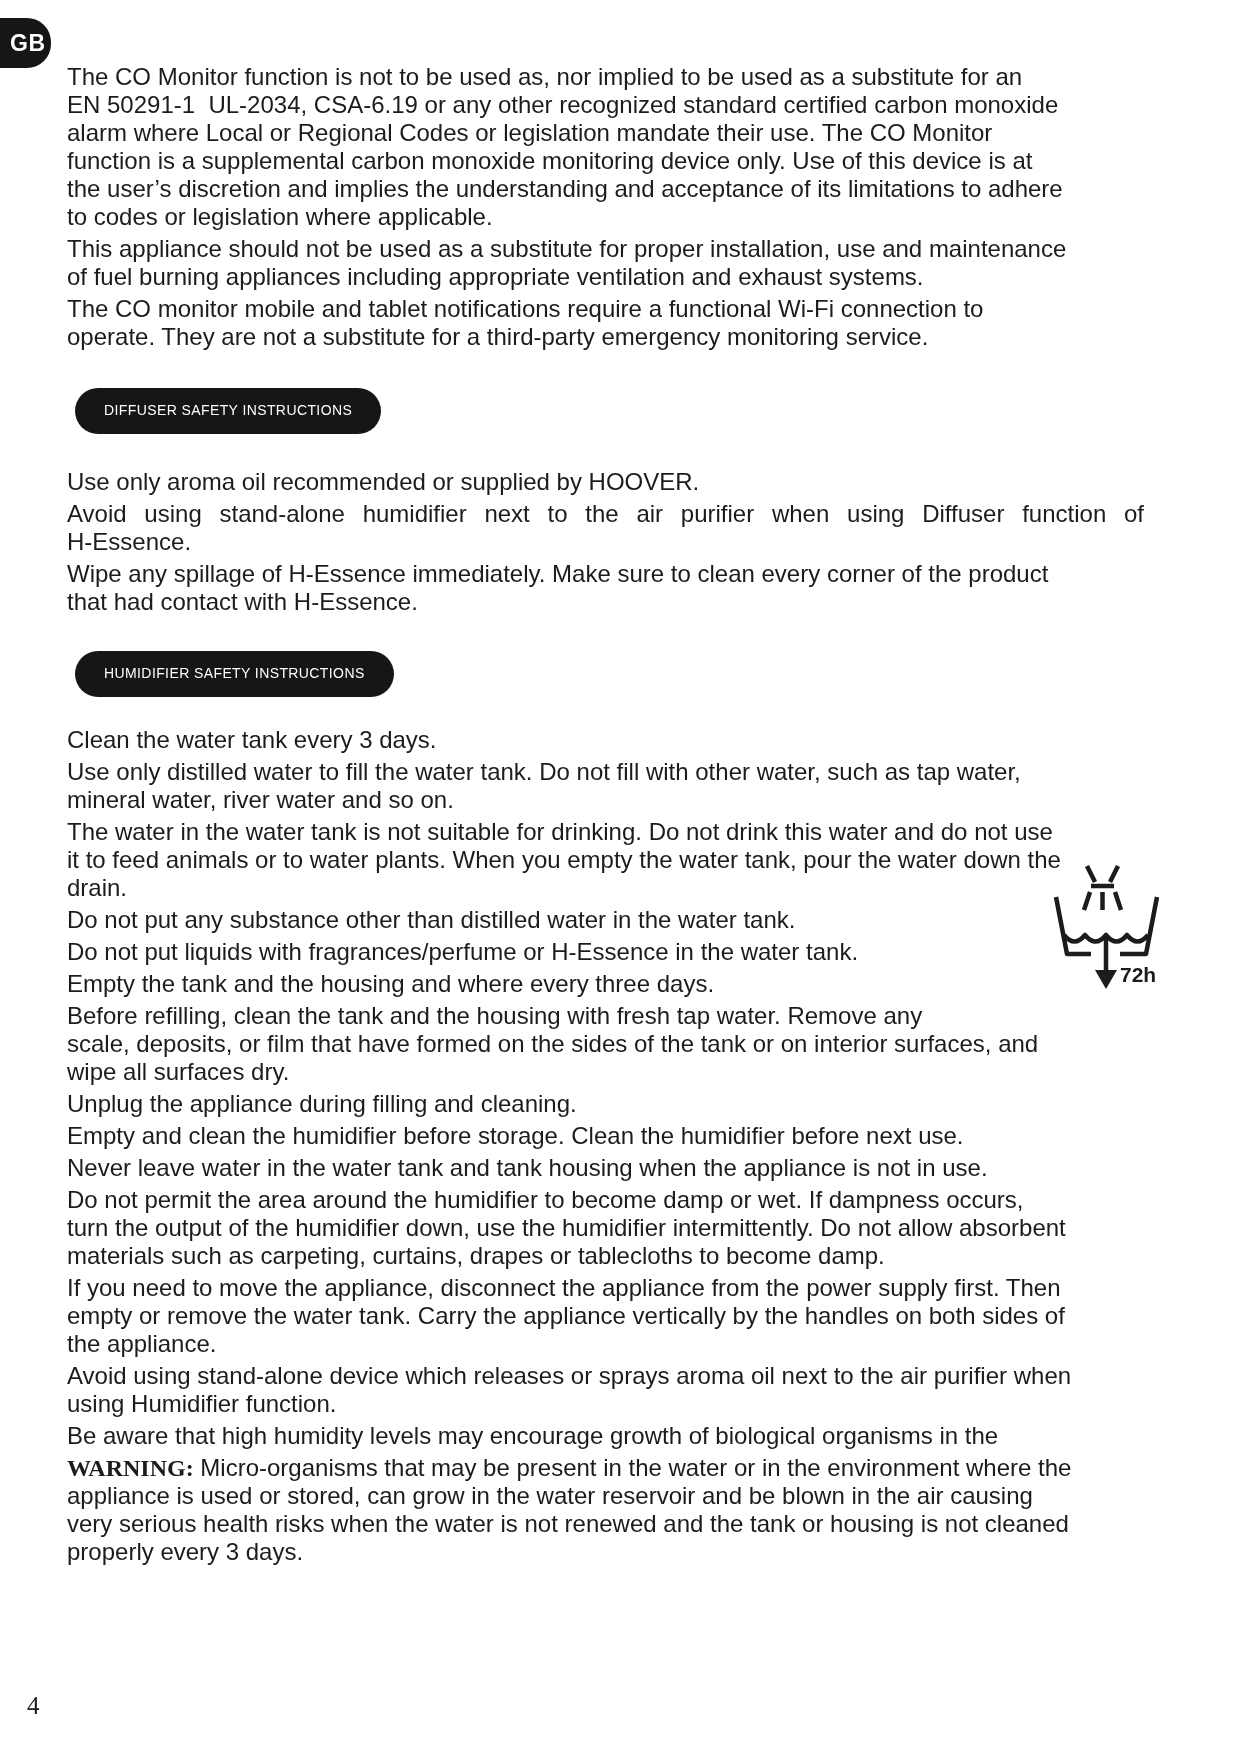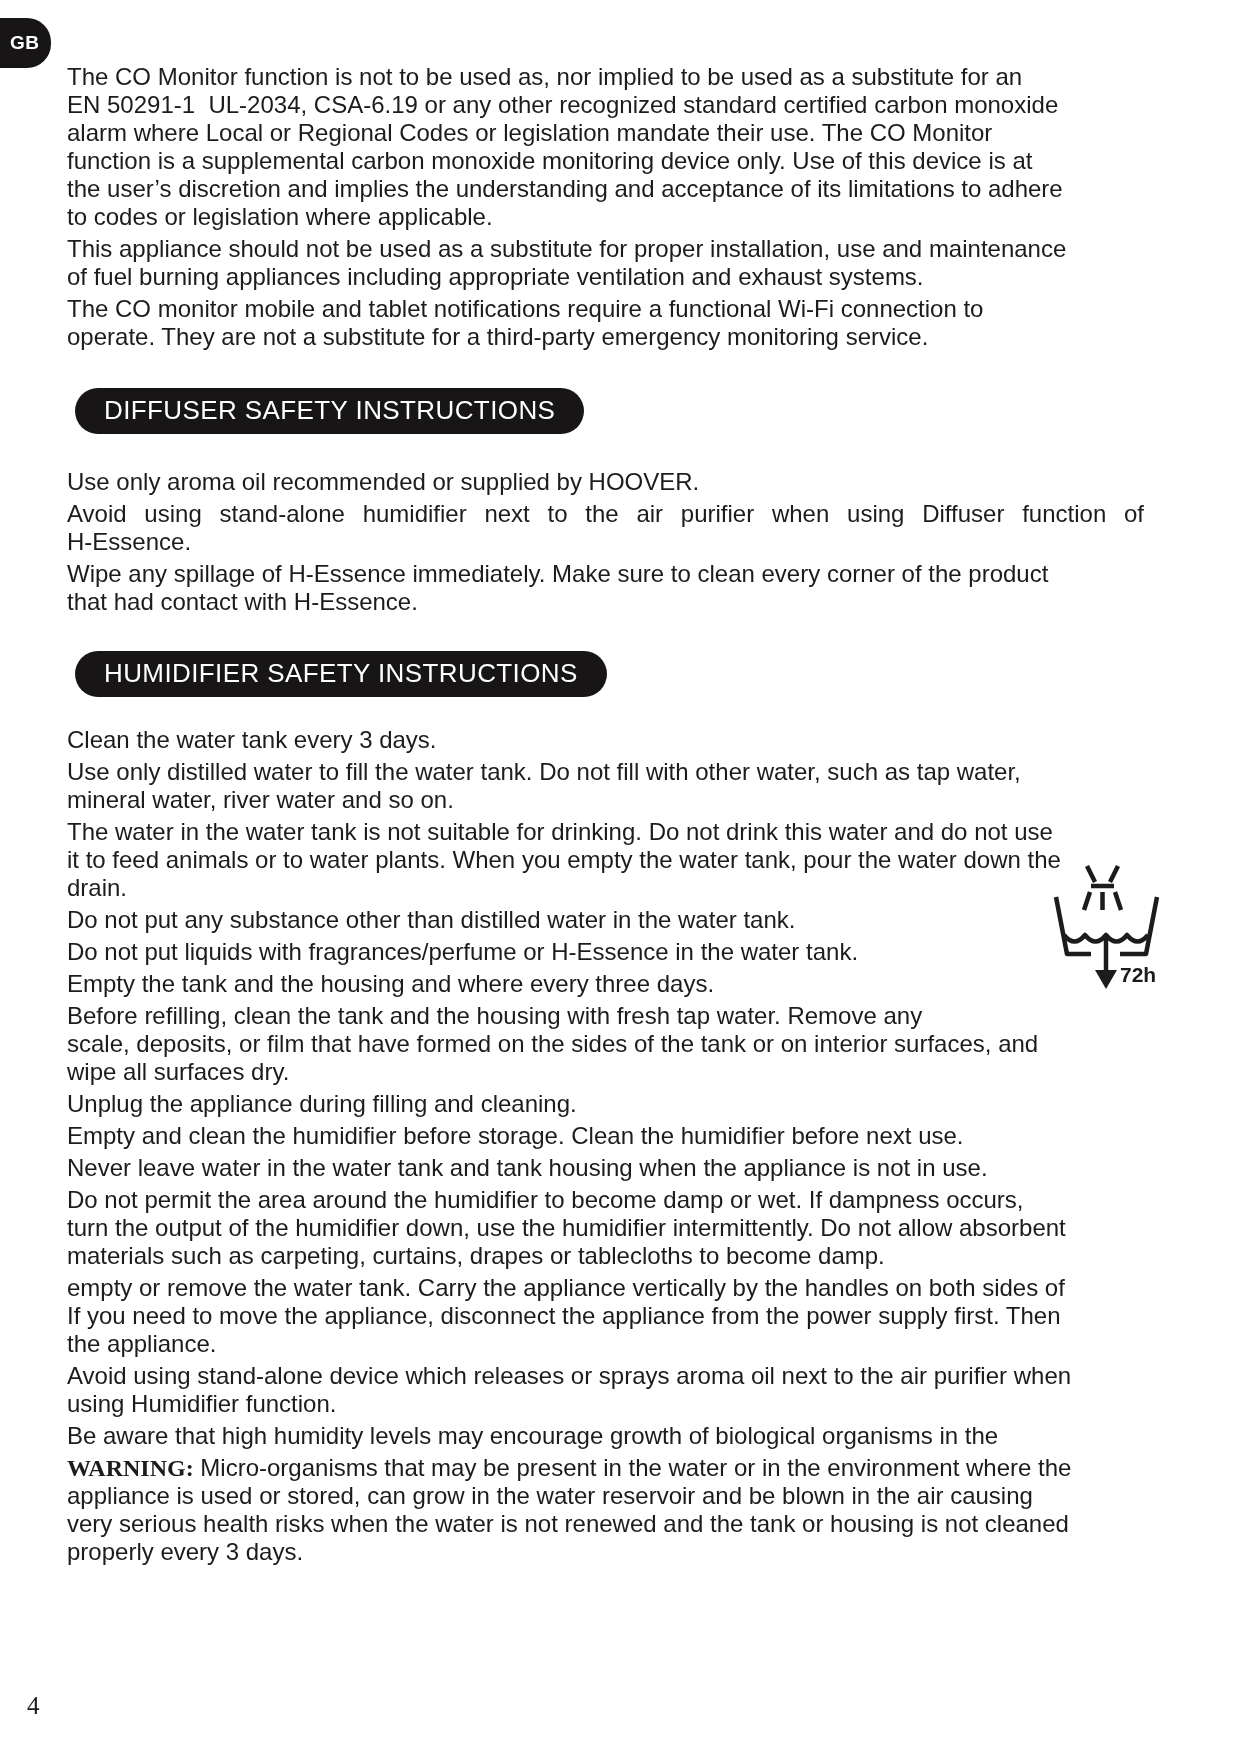--- a/index.html
+++ b/index.html
@@ -18,38 +18,38 @@
     color:var(--ink);
   }
   .gb-badge{
     position:absolute;left:0;top:18px;
     width:51px;height:50px;
     background:var(--pill_bg);
     color:var(--pill_text);
     border-radius:0 24px 24px 0;
     display:flex;align-items:center;
     padding-left:10px;box-sizing:border-box;
-    font-size:19px;font-weight:bold;
+    font-size:23px;font-weight:bold;
     letter-spacing:0.5px;
   }
   .content{
     position:absolute;left:67px;top:63px;width:1090px;
     font-size:24px;line-height:28px;
   }
   .para{margin:0 13px 4px 0;}
   .line{white-space:nowrap;}
   .line.just{white-space:normal;text-align:justify;text-align-last:justify;}
   .line strong{font-weight:bold;font-family:Liberation Serif, serif;}
   .pill{
     background:var(--pill_bg);
     color:var(--pill_text);
     width:fit-content;
     border-radius:23px;
     padding:9px 29px 10px 29px;
-    font-size:26px;line-height:27px;
+    font-size:14px;line-height:27px;
     letter-spacing:0.4px;
     margin:37px 0 34px 8px;
   }
   .pill--humidifier{margin-top:35px;margin-bottom:29px;}
   .tank-icon{position:absolute;left:1050px;top:861px;width:114px;height:132px;}
   .tank-icon svg{display:block;}
   .page-number{
     position:absolute;left:27px;top:1692px;
     font-family:"Liberation Serif",serif;
     font-size:25px;line-height:28px;
@@ -132,22 +132,22 @@
     </div>
   <div class="para">
       <div class="line">Never leave water in the water tank and tank housing when the appliance is not in use.</div>
     </div>
   <div class="para">
       <div class="line">Do not permit the area around the humidifier to become damp or wet. If dampness occurs,</div>
       <div class="line">turn the output of the humidifier down, use the humidifier intermittently. Do not allow absorbent</div>
       <div class="line">materials such as carpeting, curtains, drapes or tablecloths to become damp.</div>
     </div>
   <div class="para">
+      <div class="line">If you need to move the appliance, disconnect the appliance from the power supply first. Then</div>
       <div class="line">empty or remove the water tank. Carry the appliance vertically by the handles on both sides of</div>
-      <div class="line">If you need to move the appliance, disconnect the appliance from the power supply first. Then</div>
       <div class="line">the appliance.</div>
     </div>
   <div class="para">
       <div class="line">Avoid using stand-alone device which releases or sprays aroma oil next to the air purifier when</div>
       <div class="line">using Humidifier function.</div>
     </div>
   <div class="para">
       <div class="line">Be aware that high humidity levels may encourage growth of biological organisms in the</div>
     </div>
   <div class="para">

